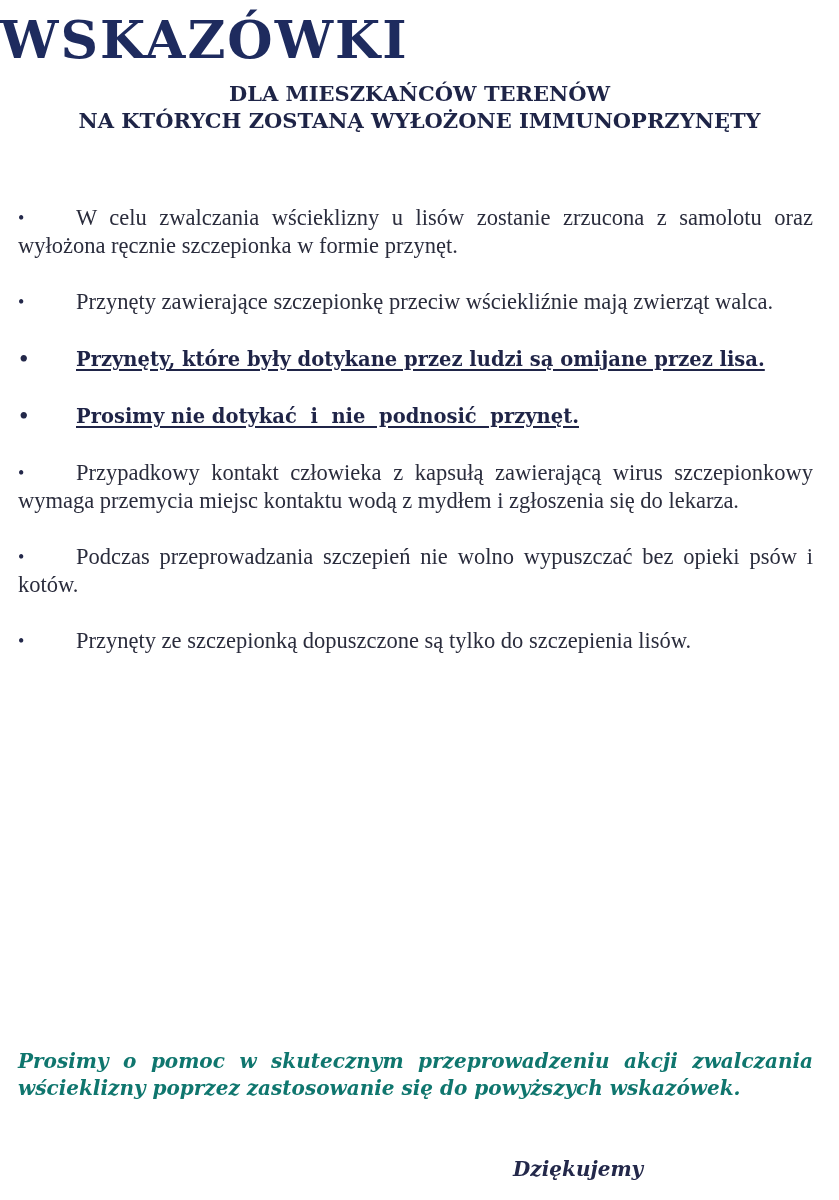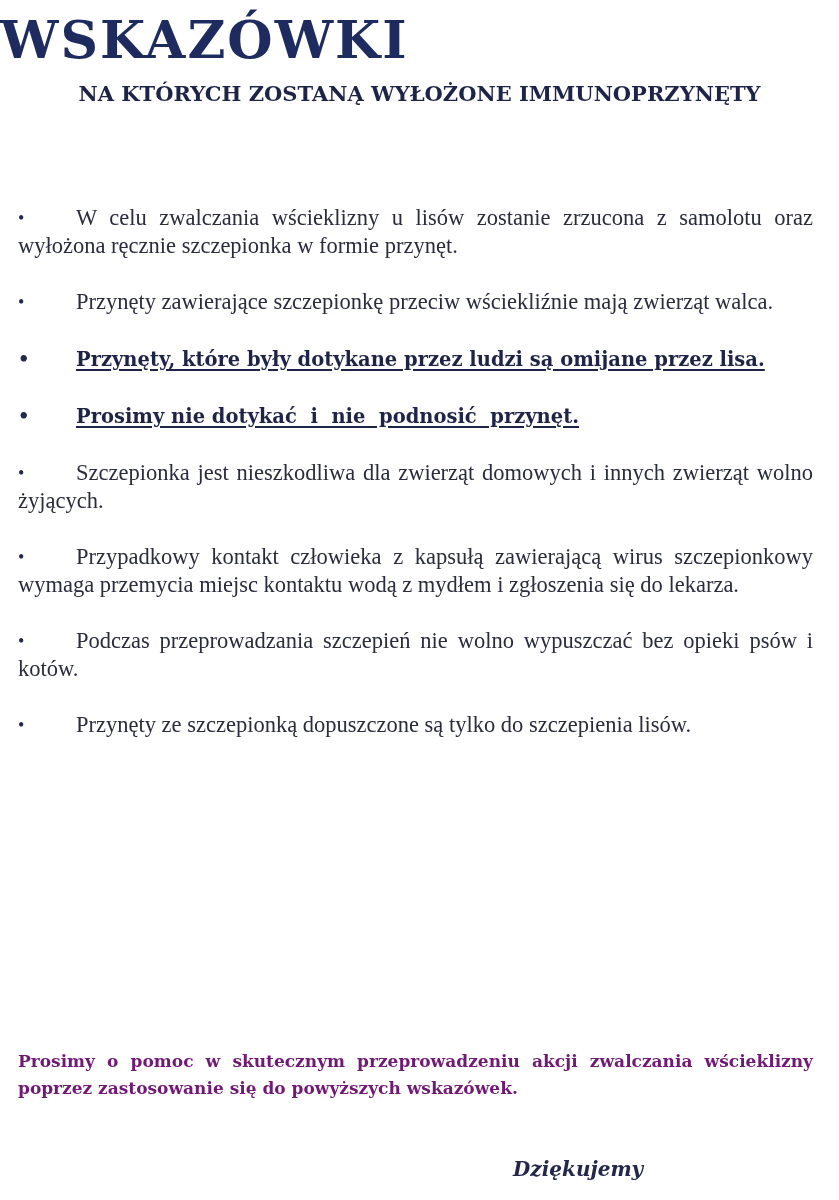--- a/index.html
+++ b/index.html
@@ -18,43 +18,43 @@
   .items { position:absolute; left:18px; top:200px; width:795px; }
   .item {
     font-family:"Liberation Serif", serif; font-size:22.5px; color:#2a2c3c;
     line-height:27px; text-align:justify; margin:4px 0 29px 0; text-align-last:left;
   }
   .item .bullet { display:inline-block; width:58px; font-size:18px; vertical-align:1px; color:#23284a; }
   .item.emph { font-family:"DejaVu Serif", serif; font-weight:bold; font-size:19.5px; color:#1f2447; }
   .item.emph .txt { text-decoration:underline; text-decoration-thickness:2px; text-underline-offset:3px; }
   .closing {
     position:absolute; left:18px; top:1048px; width:795px;
-    font-family:"DejaVu Serif", serif; font-weight:bold; font-size:17px;
-    color:#701a75; line-height:27px; text-align:justify; text-align-last:left;
+    font-family:"DejaVu Serif", serif; font-style:italic; font-weight:bold; font-size:20px;
+    color:#0f766e; line-height:27px; text-align:justify; text-align-last:left;
   }
   .thanks {
     position:absolute; left:513px; top:1157px;
     font-family:"DejaVu Serif", serif; font-style:italic; font-weight:bold; font-size:20px; color:#23284a;
   }
 </style>
 </head>
 <body>
 
 <div class="page">
   <div class="title">WSKAZÓWKI</div>
   <div class="subtitle">
+    <div>DLA MIESZKAŃCÓW TERENÓW</div>
     <div>NA KTÓRYCH ZOSTANĄ WYŁOŻONE IMMUNOPRZYNĘTY</div>
   </div>
 
   <div class="items">
     <p class="item"><span class="bullet">•</span><span class="txt">W celu zwalczania wścieklizny u lisów zostanie zrzucona z samolotu oraz wyłożona ręcznie szczepionka w formie przynęt.</span></p>
     <p class="item"><span class="bullet">•</span><span class="txt">Przynęty zawierające szczepionkę przeciw wściekliźnie mają zwierząt walca.</span></p>
     <p class="item emph"><span class="bullet">•</span><span class="txt">Przynęty, które były dotykane przez ludzi są omijane przez lisa.</span></p>
     <p class="item emph"><span class="bullet">•</span><span class="txt" style="white-space:pre">Prosimy nie dotykać  i  nie  podnosić  przynęt.</span></p>
-    <p class="item"><span class="bullet">•</span><span class="txt">Szczepionka jest nieszkodliwa dla zwierząt domowych i innych zwierząt wolno żyjących.</span></p>
     <p class="item"><span class="bullet">•</span><span class="txt">Przypadkowy kontakt człowieka z kapsułą zawierającą wirus szczepionkowy wymaga przemycia miejsc kontaktu wodą z mydłem i zgłoszenia się do lekarza.</span></p>
     <p class="item"><span class="bullet">•</span><span class="txt">Podczas przeprowadzania szczepień nie wolno wypuszczać bez opieki psów i kotów.</span></p>
     <p class="item"><span class="bullet">•</span><span class="txt">Przynęty ze szczepionką dopuszczone są tylko do szczepienia lisów.</span></p>
   </div>
 
   <div class="closing">Prosimy o pomoc w skutecznym przeprowadzeniu akcji zwalczania wścieklizny poprzez zastosowanie się do powyższych wskazówek.</div>
   <div class="thanks">Dziękujemy</div>
 </div>
 
 </body></html>

